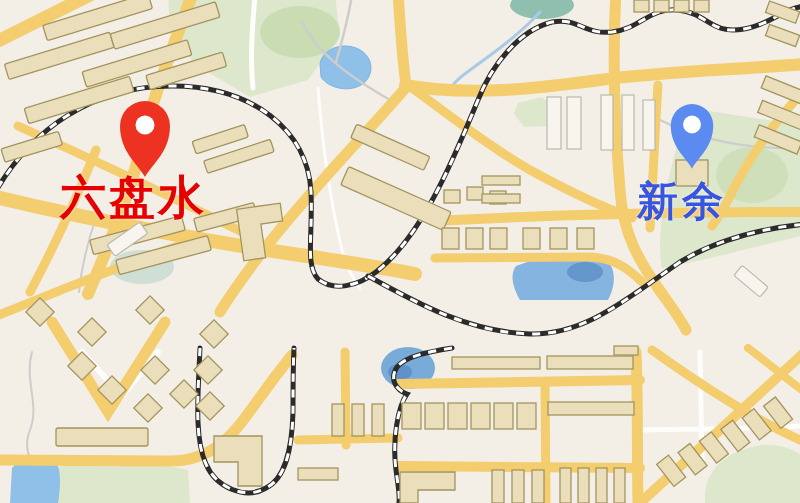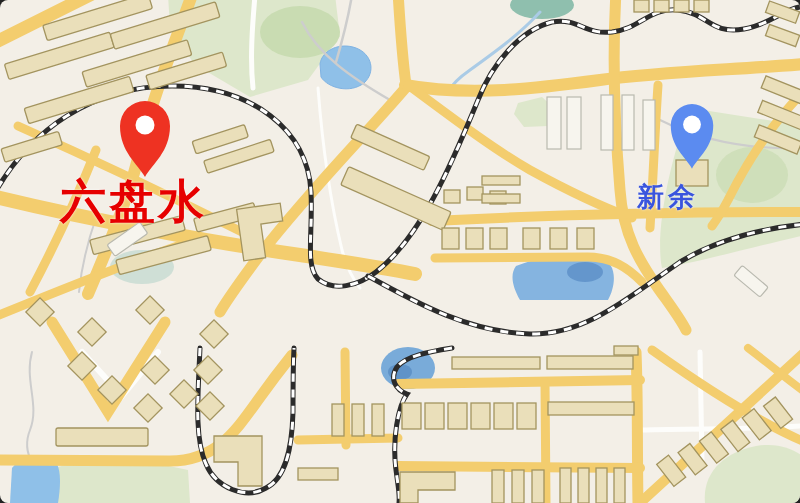--- a/index.html
+++ b/index.html
@@ -1,34 +1,34 @@
 <!DOCTYPE html>
 <html style="--map_base: #f3efe7; --banner_bg: rgba(80,80,200,0.82); --banner_text: #f7f3d2; --origin_label: #e60000; --destination_label: #3a55dd; --origin_pin: #ee3222; --destination_pin: #5b8bf0; --road: #f3cd6e; --park: #dde7cb; --water: #8fc0e8; --building: #eadfba; --railway: #2b2b2b;"><head>
 <meta charset="utf-8">
 <style>
   html,body{margin:0;padding:0;background:#222;}
   .stage{position:relative;width:800px;height:503px;overflow:hidden;
          background:var(--map_base,#f3efe7);
-         font-family:Liberation Sans, sans-serif;border-radius:8px;}
+         font-family:Liberation Mono, monospace;}
   .map-svg{position:absolute;left:0;top:0;filter:blur(.3px);}
   .road{fill:none;stroke:var(--road,#f3cd6e);stroke-linecap:round;}
   .wroad{fill:none;stroke:#fdfdfb;stroke-linecap:round;}
   .groad{fill:none;stroke:#cdcdcd;stroke-linecap:round;}
   .stream{fill:none;stroke:#aacbe6;stroke-linecap:round;}
   .rbase{fill:none;stroke:var(--railway,#2b2b2b);stroke-width:5;stroke-linecap:round;}
   .rdash{fill:none;stroke:#ffffff;stroke-width:3;stroke-dasharray:8 8;}
   .bld{fill:var(--building,#eadfba);stroke:#a3945f;stroke-width:1.3;}
   .bldw{fill:#f7f5ee;stroke:#b9b9af;stroke-width:1.2;}
   .park{fill:var(--park,#dde7cb);}
   .parkd{fill:#c9dcb2;}
   .water{fill:var(--water,#8fc0e8);}
   .place-label{position:absolute;font-weight:bold;white-space:nowrap;line-height:1;
                text-shadow:0 0 3px rgba(255,255,255,.65),0 0 1px rgba(255,255,255,.65);}
   .origin-label{left:60px;top:178px;font-size:46px;letter-spacing:3px;color:var(--origin_label,#e60000);}
-  .destination-label{left:637px;top:184px;font-size:27px;letter-spacing:4px;color:var(--destination_label,#3a55dd);}
+  .destination-label{left:637px;top:184px;font-size:41px;letter-spacing:4px;color:var(--destination_label,#3a55dd);}
   .banner{position:absolute;left:0;top:290px;width:100%;height:64px;
           background:var(--banner_bg,rgba(80,80,200,.82));
           display:flex;align-items:center;justify-content:center;}
   .banner-text{font-size:25px;font-weight:600;color:var(--banner_text,#f7f3d2);
                white-space:nowrap;margin-top:-3px;}
 </style>
 </head>
 <body>
 
 <div class="stage">

